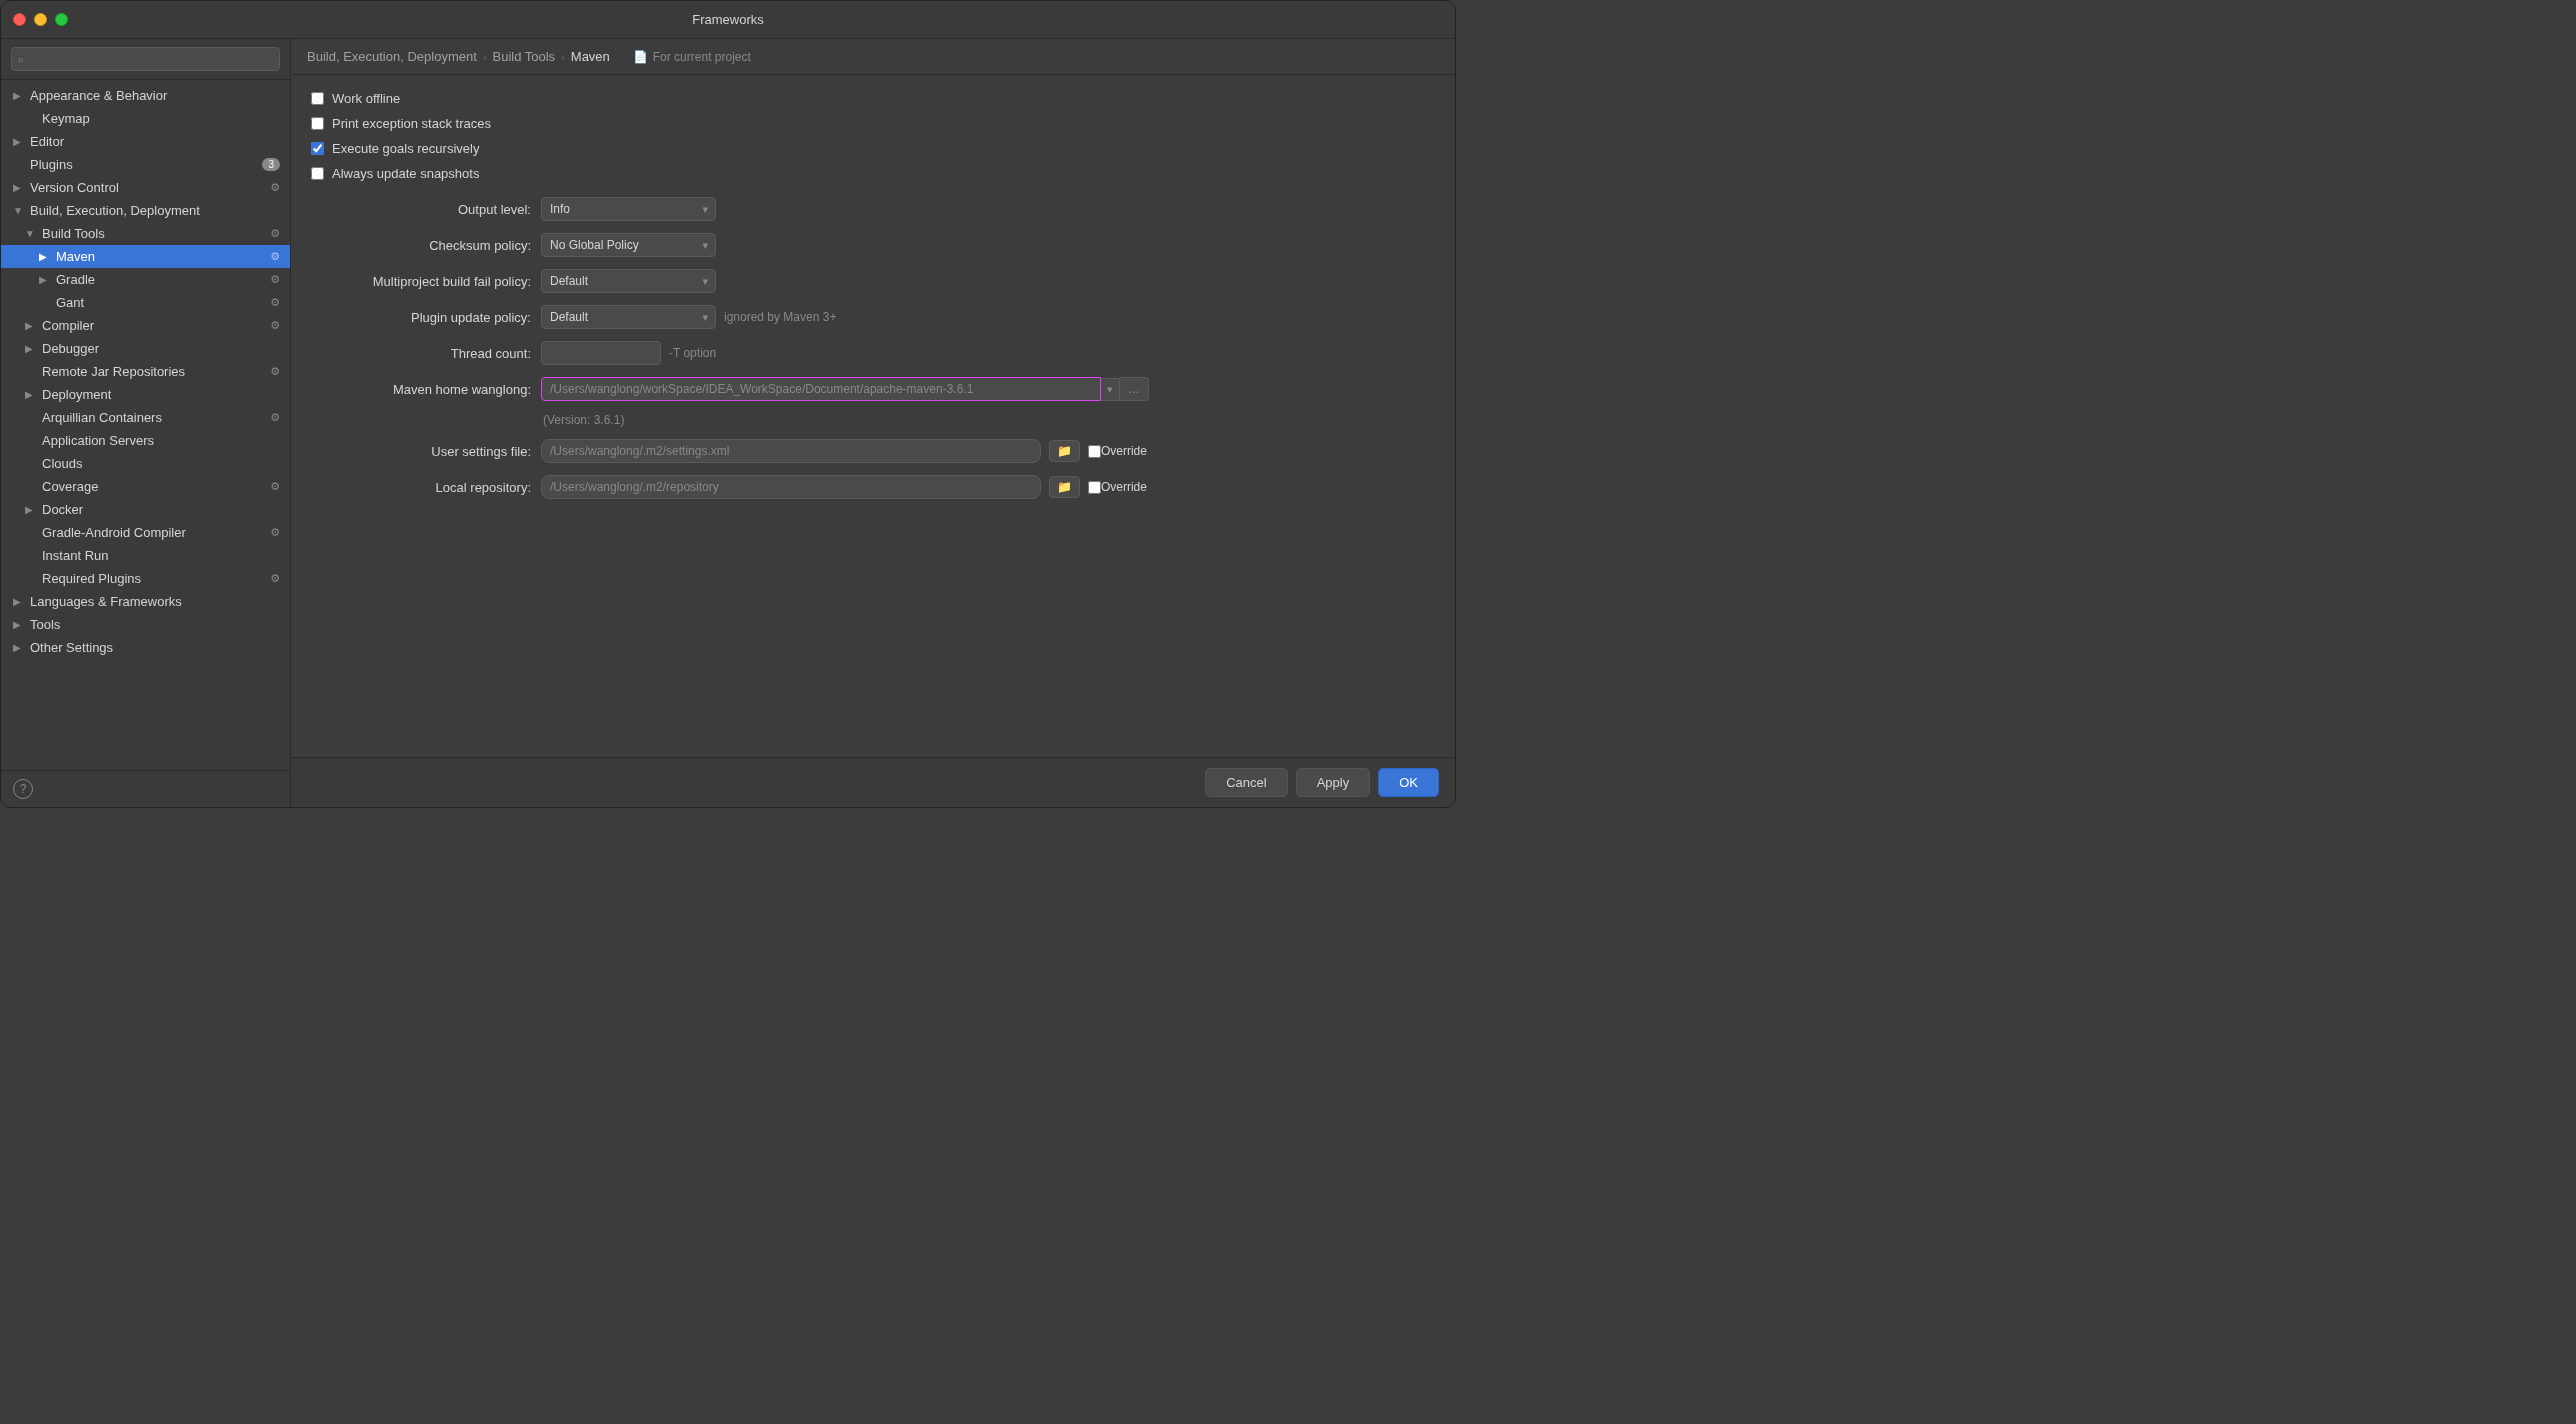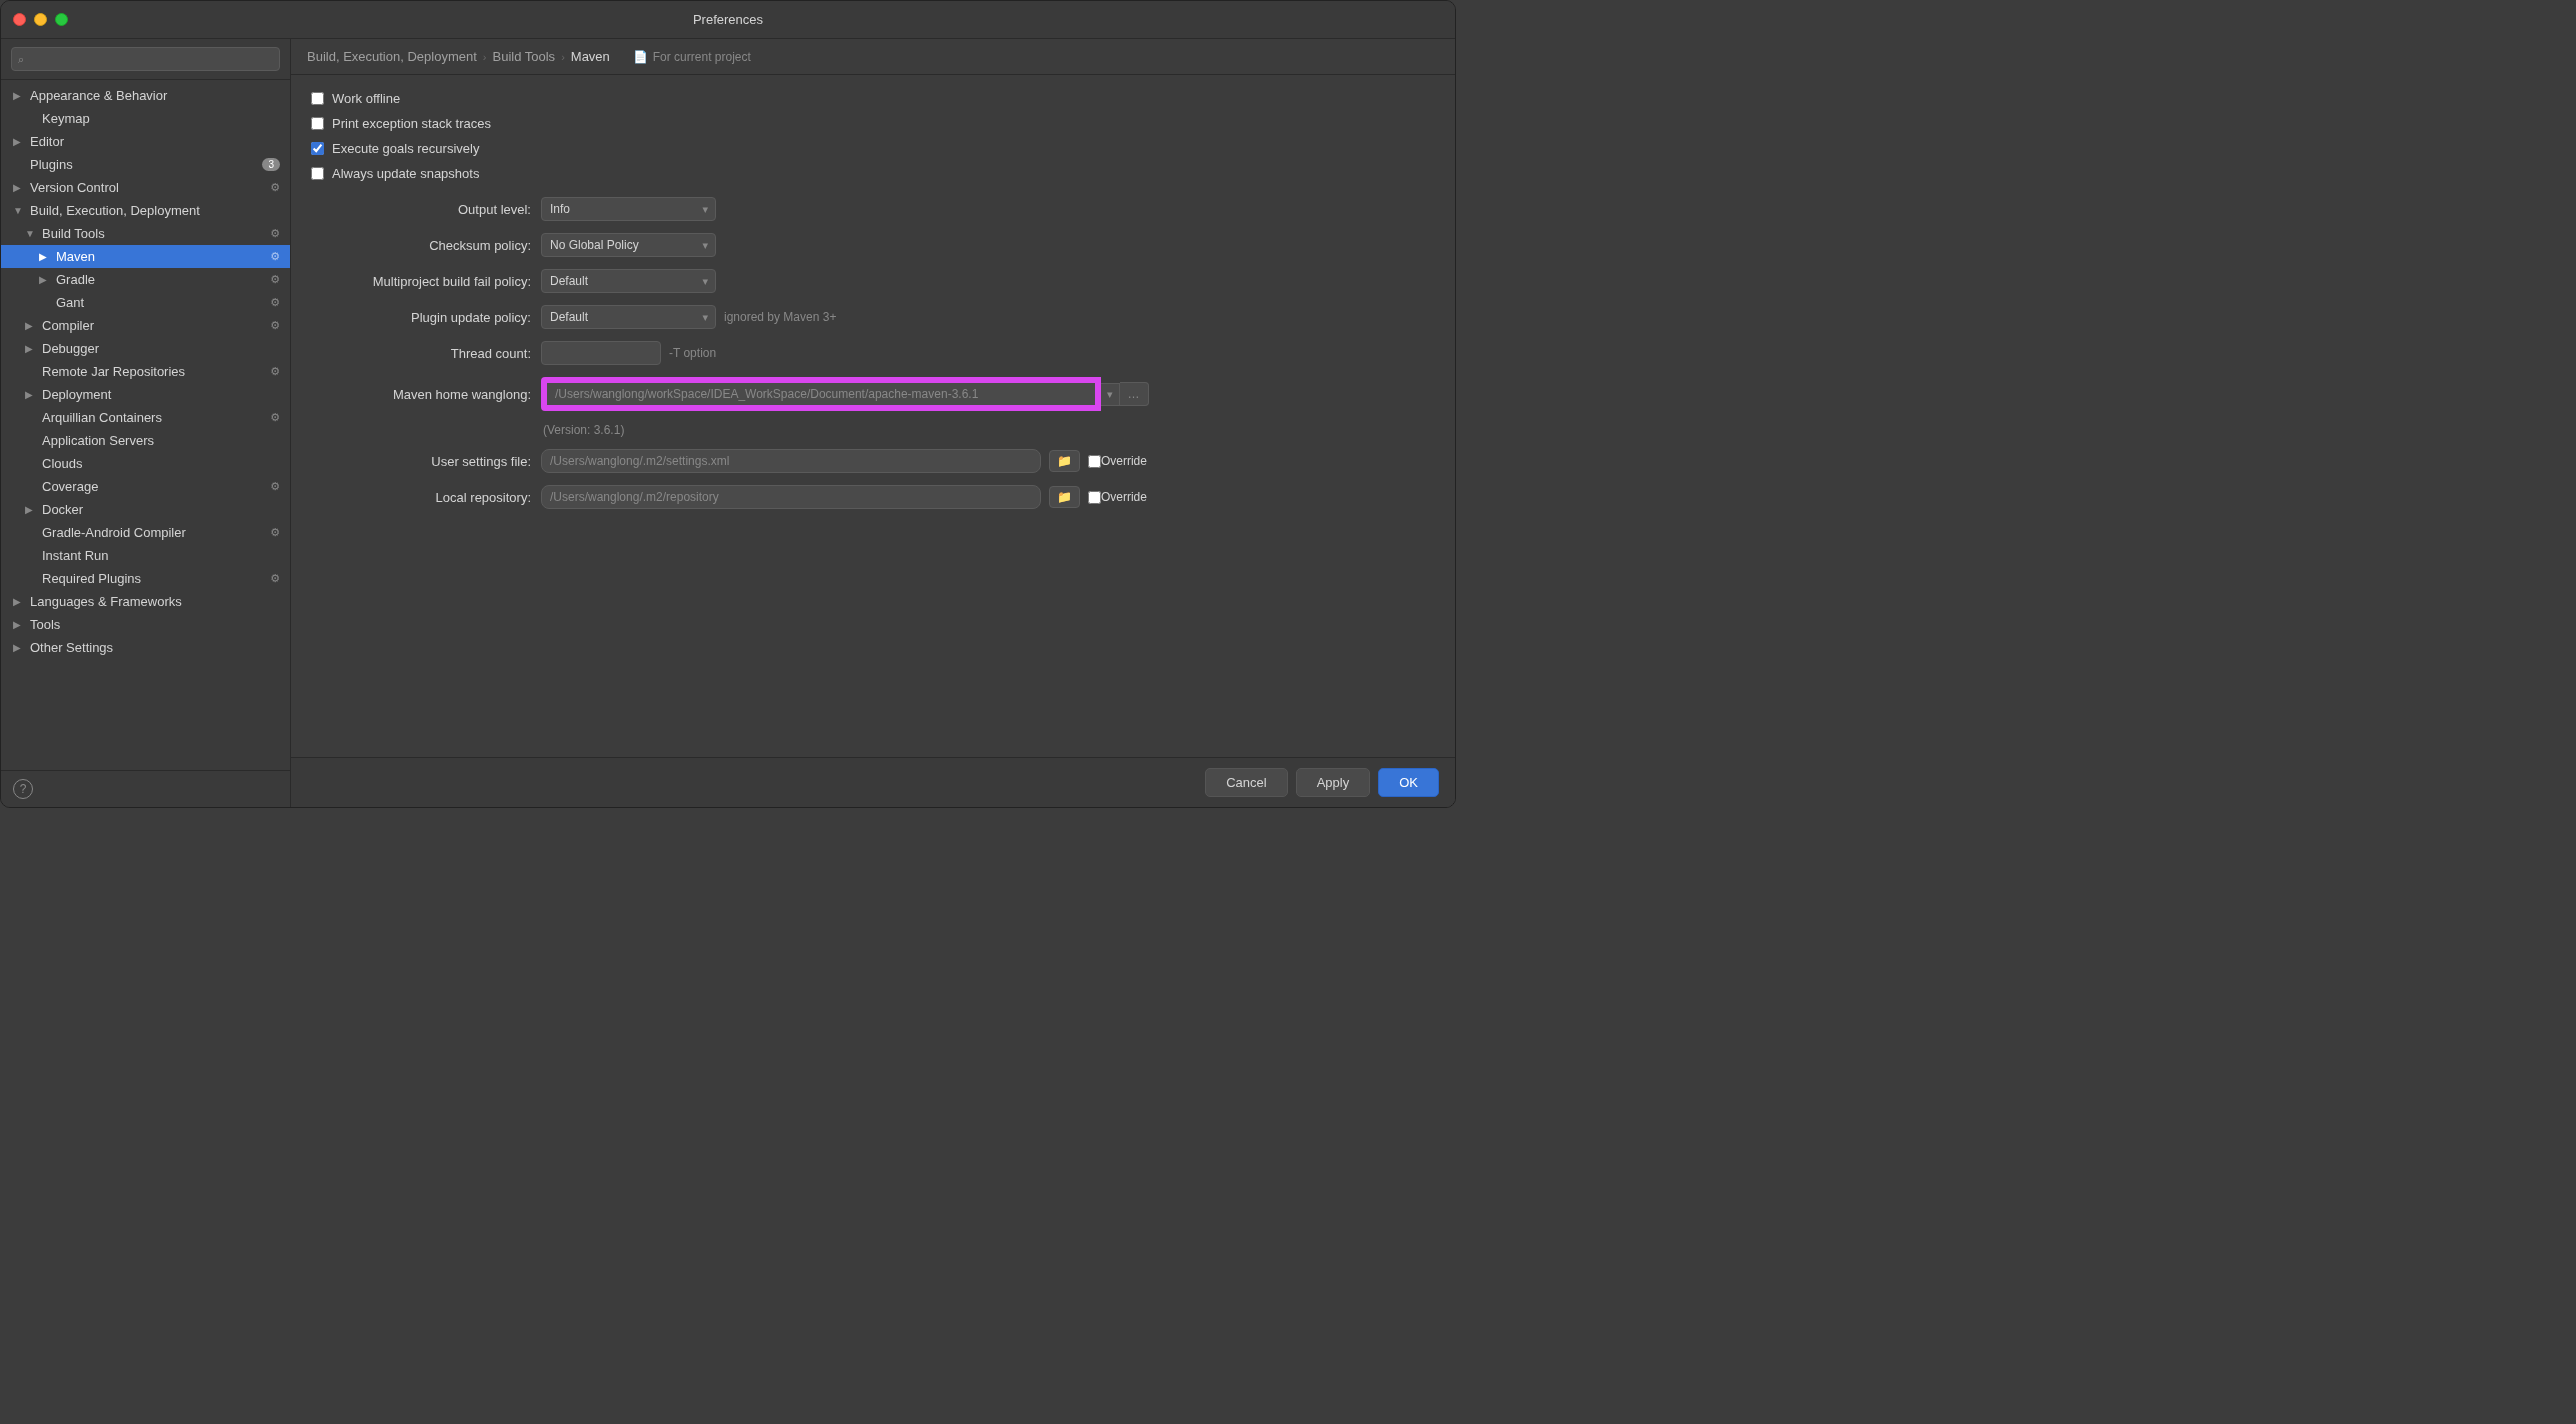--- a/index.html
+++ b/index.html
@@ -398,21 +398,21 @@
 
     .maven-path-row {
       display: flex;
       align-items: center;
       gap: 0;
       flex: 1;
     }
 
     .maven-path-input {
       background: #4a4a4a;
-      border: 6px solid #d946ef;
+      border: 1px solid #d946ef;
       border-radius: 4px 0 0 4px;
       color: #888;
       font-size: 12px;
       padding: 4px 8px;
       outline: none;
       flex: 1;
       min-width: 560px;
     }
 
     .maven-dropdown-btn {
@@ -441,21 +441,21 @@
 <body>
 
 <div class="window">
 
   <div class="title-bar">
     <div class="traffic-lights">
       <div class="traffic-light tl-close"></div>
       <div class="traffic-light tl-minimize"></div>
       <div class="traffic-light tl-maximize"></div>
     </div>
-    <span class="title-bar-title">Preferences</span>
+    <span class="title-bar-title">Frameworks</span>
   </div>
 
   <div class="main-content">
 
     <div class="sidebar">
       <div class="search-box">
         <div class="search-wrapper">
           <span class="search-icon-inner">⌕</span>
           <input class="search-input" type="text" placeholder="" style="">
         </div>

